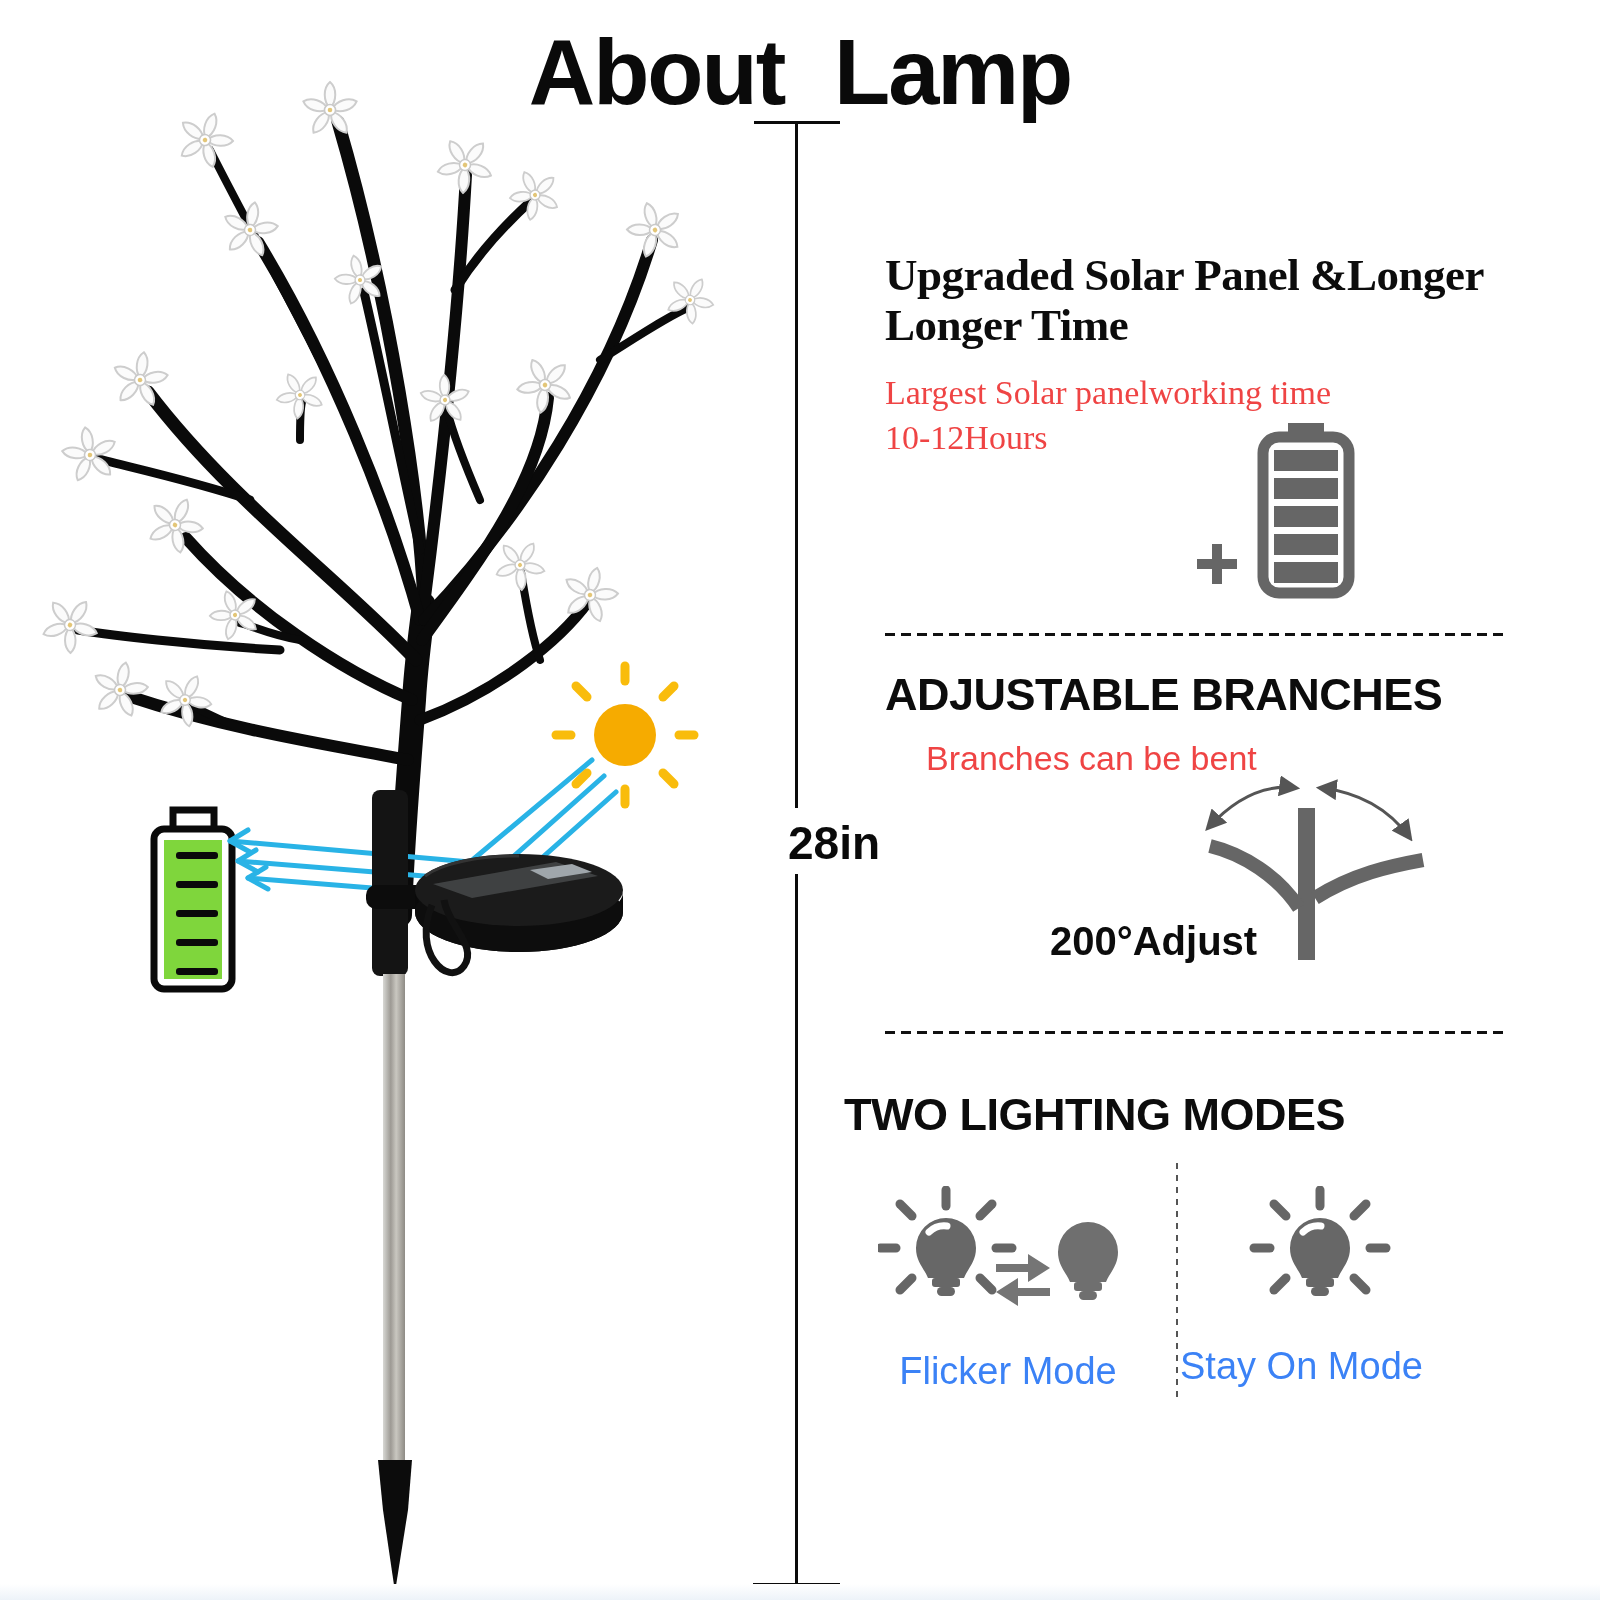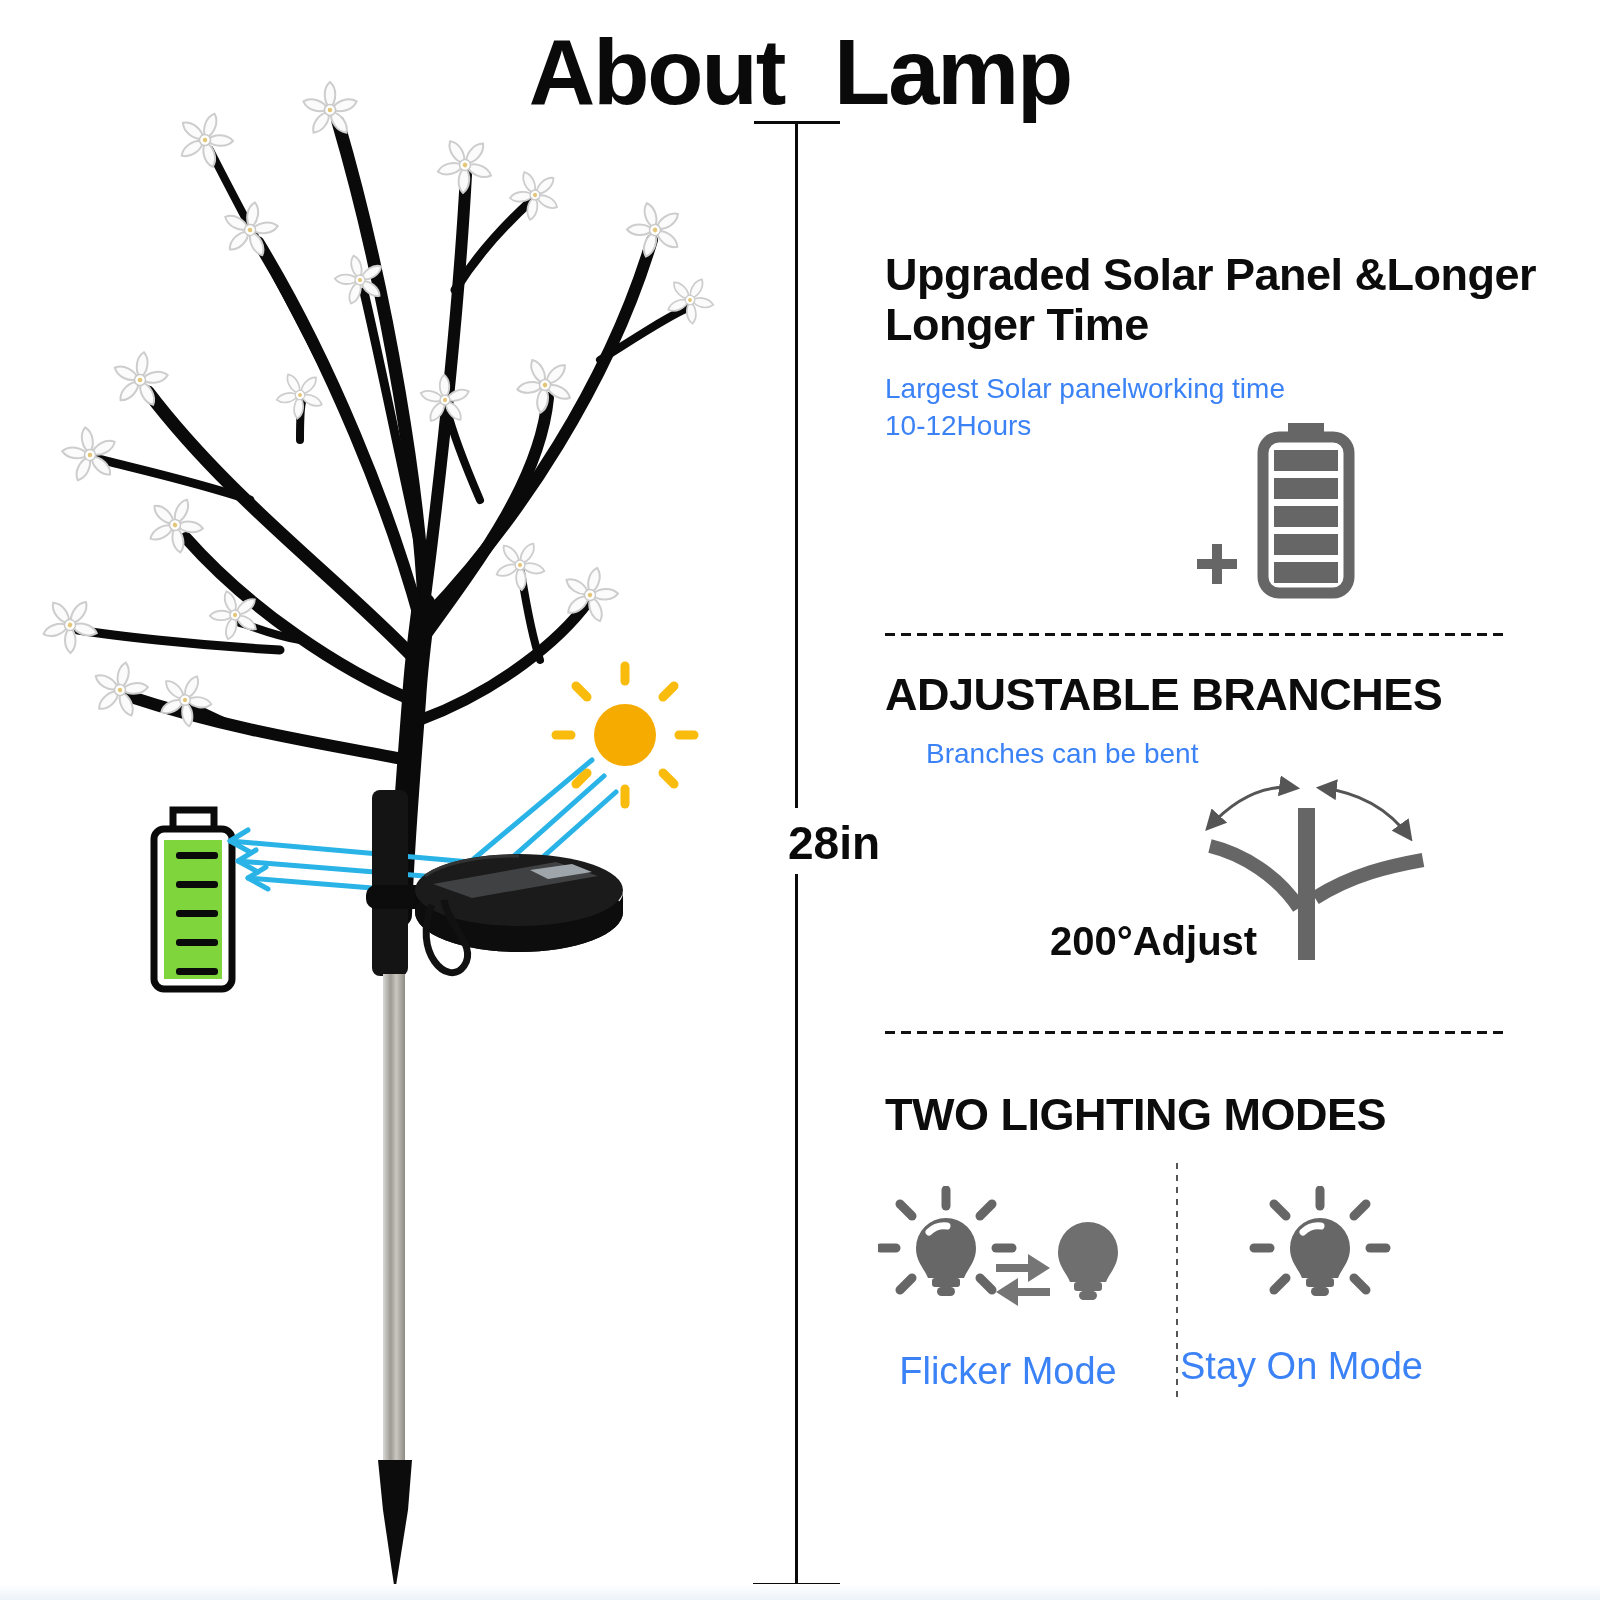--- a/index.html
+++ b/index.html
@@ -19,21 +19,21 @@
   .meas-line{background:#0a0a0a;width:3px;}
   .meas-label{
     font-size:46px;font-weight:bold;color:#0a0a0a;white-space:nowrap;margin-left:40px;
   }
   
   .sec-heading{
     font-size:45px;font-weight:bold;line-height:1.12;color:#0c0c0c;margin:0;
     letter-spacing:-0.5px;white-space:nowrap;
   }
   .sec-body{
-    margin-top:20px;font-size:28px;line-height:1.32;color:#3b82f6;white-space:nowrap;
+    margin-top:20px;font-size:34px;line-height:1.32;color:#ef4444;white-space:nowrap;
   }
   .dash-h{
     height:3px;
     background:repeating-linear-gradient(90deg,#111 0 10px,transparent 10px 16px);
   }
   .dash-v{
     width:2px;
     background:repeating-linear-gradient(180deg,#555 0 6px,transparent 6px 12px);
   }
   .caption-bold{font-size:40px;font-weight:bold;color:#0c0c0c;white-space:nowrap;}
@@ -170,21 +170,21 @@
       <polygon points="433,804 556,782 598,796 472,818" fill="#3f4142"></polygon>
       <polygon points="530,790 572,784 592,792 548,799" fill="#9fa6ab"></polygon>
       <path d="M425,796 A100,33 0 0 1 519,776" fill="none" stroke="#333" stroke-width="3"></path>
       <path d="M432,825 C412,872 448,908 464,886 C478,866 448,846 444,820" fill="none" stroke="#111" stroke-width="7"></path>
     </g>
 
     <rect x="383" y="894" width="22" height="490" fill="url(#stakeGrad)"></rect>
     <polygon points="378,1380 412,1380 408,1430 395,1512 383,1430" fill="#0c0c0c"></polygon>
   </svg>
 
-  <div class="abs" style="left:885px;top:250px;">
+  <div class="abs" style="left:885px;top:250px;font-family:Liberation Serif, serif;">
     <h2 class="sec-heading">
       <span>Upgraded Solar Panel &amp;Longer</span><br>
       <span>Longer Time</span>
     </h2>
     <div class="sec-body">
       <span>Largest Solar panelworking time</span><br>
       <span>10-12Hours</span>
     </div>
   </div>
 
@@ -225,21 +225,21 @@
     <path d="M72,70 C105,78 140,100 161,132" fill="none" stroke="#666" stroke-width="14"></path>
     <path d="M177,122 C215,98 252,90 285,84" fill="none" stroke="#666" stroke-width="14"></path>
     <path d="M70,52 Q112,6 158,12" fill="none" stroke="#555" stroke-width="3" marker-start="url(#ah)" marker-end="url(#ah)"></path>
     <path d="M182,12 Q240,18 272,62" fill="none" stroke="#555" stroke-width="3" marker-start="url(#ah)" marker-end="url(#ah)"></path>
   </svg>
 
   <div class="abs caption-bold" style="left:1050px;top:919px;">200°Adjust</div>
 
   <div class="abs dash-h" style="left:885px;top:1031px;width:622px;"></div>
 
-  <div class="abs" style="left:885px;top:1090px;">
+  <div class="abs" style="left:844px;top:1090px;">
     <h2 class="sec-heading">TWO LIGHTING MODES</h2>
   </div>
 
   <div class="abs dash-v" style="left:1176px;top:1163px;height:237px;"></div>
 
   <svg class="abs" style="left:878px;top:1186px;" width="260" height="155" viewBox="0 0 260 155" aria-hidden="true">
     <defs>
       <g id="bulbGlass">
         <path d="M-30,-10 A30,30 0 1 1 30,-10 C30,4 22,10 18,20 L-18,20 C-22,10 -30,4 -30,-10 Z"></path>
         <rect x="-14" y="20" width="28" height="9" rx="3"></rect>

